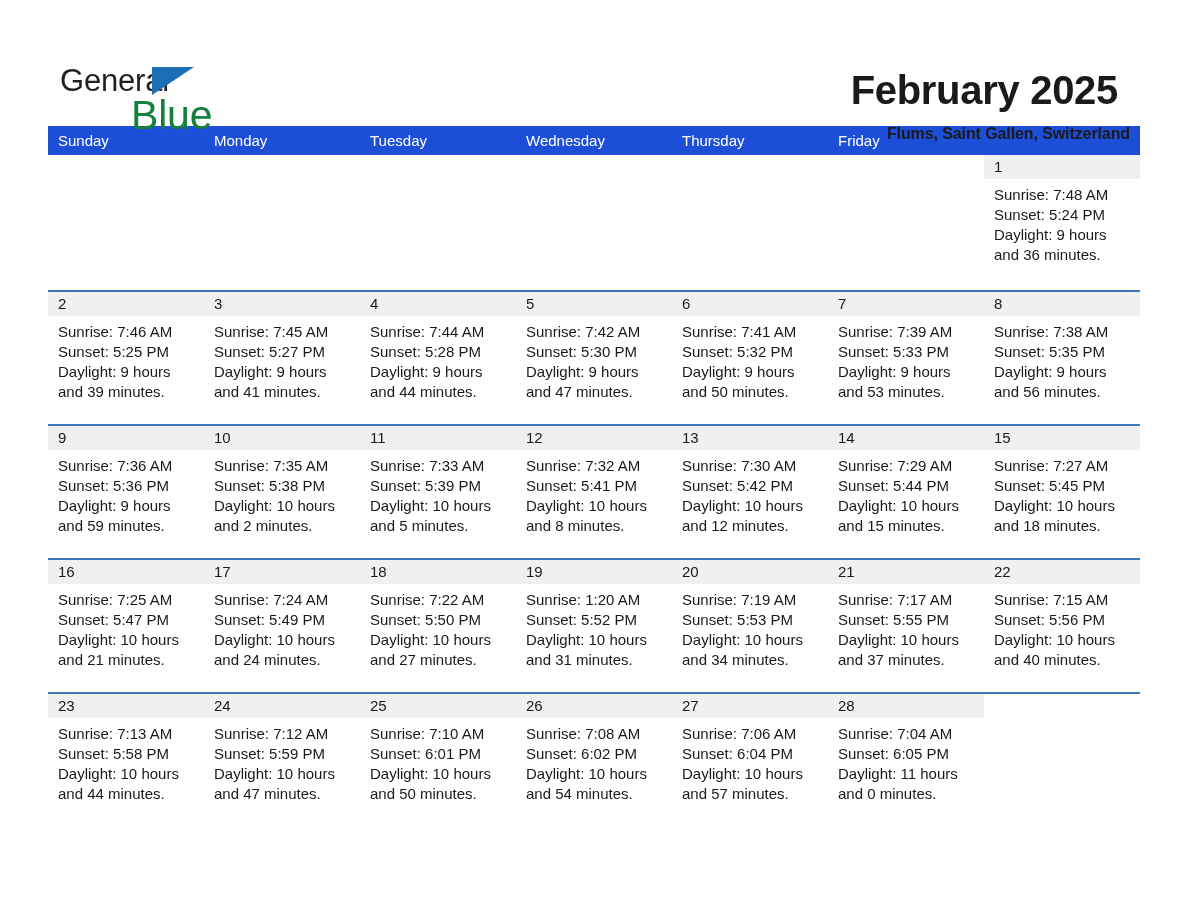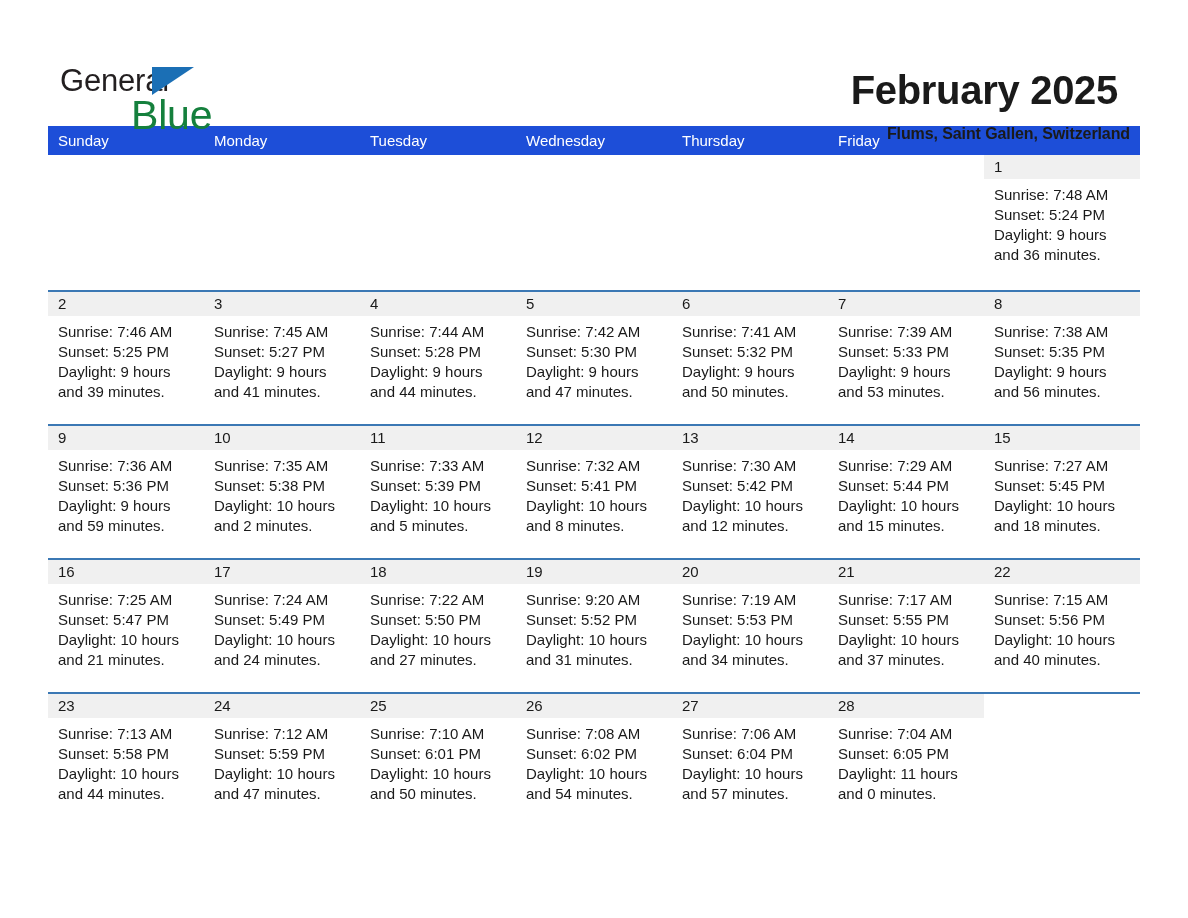--- a/index.html
+++ b/index.html
@@ -335,21 +335,21 @@
             <div class="datenum">18</div>
             <div class="info">
               <div>Sunrise: 7:22 AM</div>
               <div>Sunset: 5:50 PM</div>
               <div class="daylight">Daylight: 10 hours and 27 minutes.</div>
             </div>
           </div>
           <div class="cell">
             <div class="datenum">19</div>
             <div class="info">
-              <div>Sunrise: 9:20 AM</div>
+              <div>Sunrise: 1:20 AM</div>
               <div>Sunset: 5:52 PM</div>
               <div class="daylight">Daylight: 10 hours and 31 minutes.</div>
             </div>
           </div>
           <div class="cell">
             <div class="datenum">20</div>
             <div class="info">
               <div>Sunrise: 7:19 AM</div>
               <div>Sunset: 5:53 PM</div>
               <div class="daylight">Daylight: 10 hours and 34 minutes.</div>

